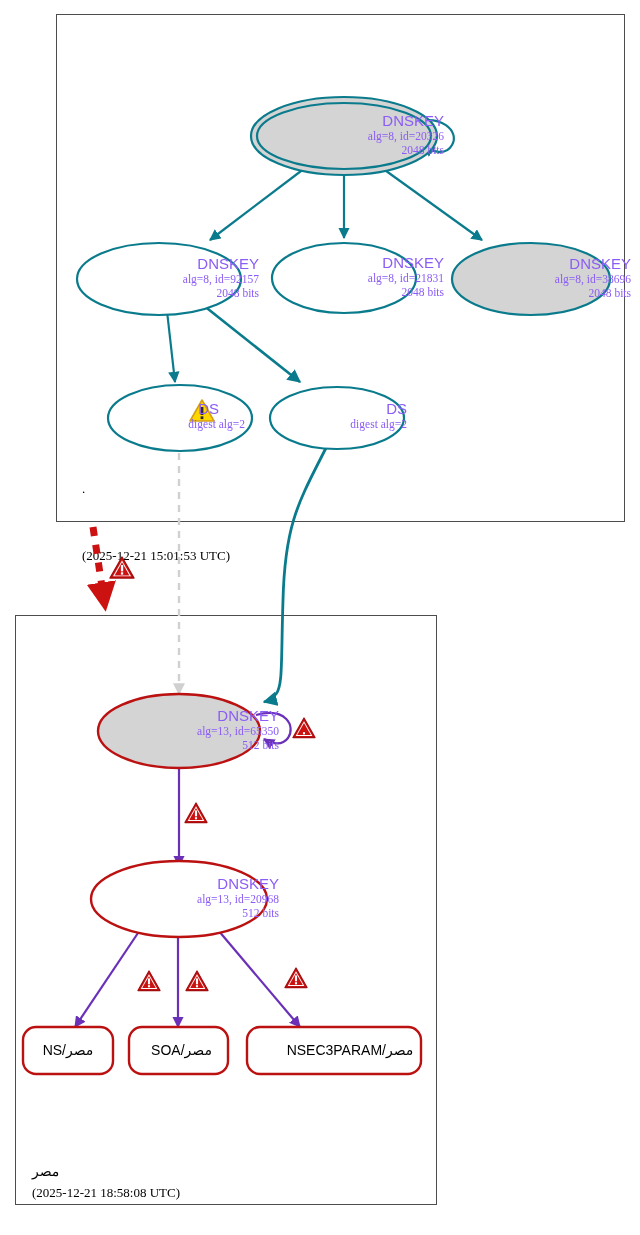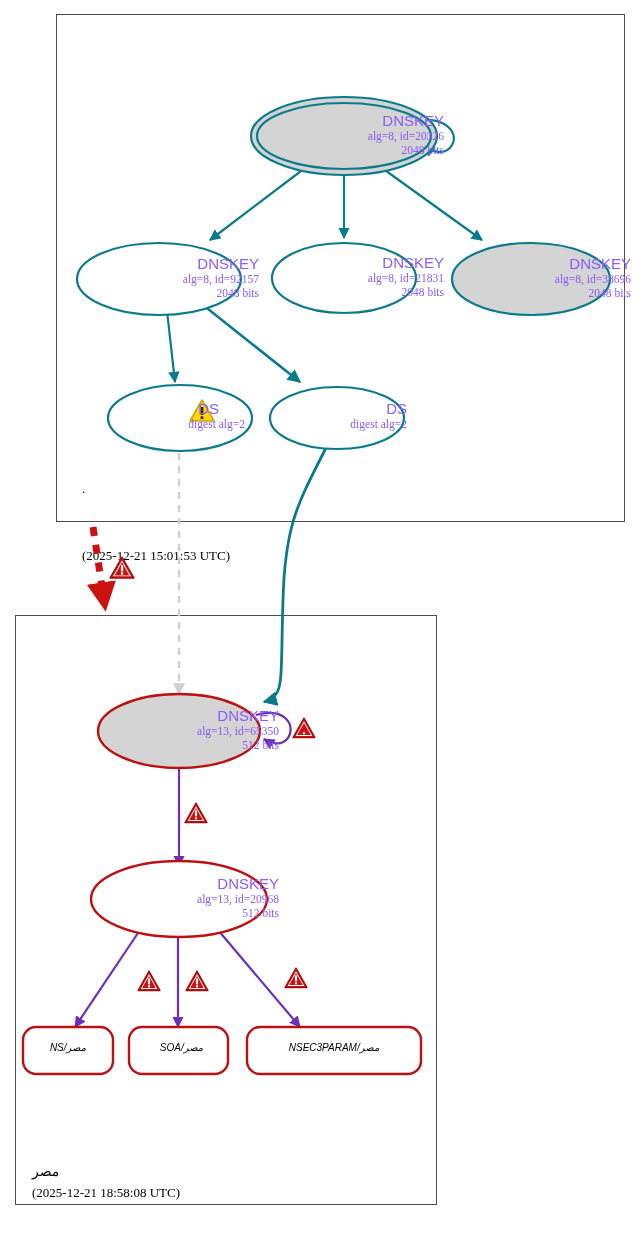--- a/index.html
+++ b/index.html
@@ -73,26 +73,25 @@
   }
   .nl-sub {
     font-family: Liberation Serif, serif;
     font-size: 11.5px;
     line-height: 14px;
   }
   .rr-label {
     position: absolute;
     text-align: center;
     font-family: "Liberation Sans", "DejaVu Sans", sans-serif;
-    font-size: 10px;
+    font-size: 14px;
     color: #000000;
     white-space: nowrap;
     direction: rtl;
     pointer-events: none;
-    font-style: italic;
   }
 </style>
 </head>
 <body>
 
 <div class="zone-box" id="zone-root-box"></div>
 <div class="zone-box" id="zone-child-box"></div>
 
 <div class="zone-label zone-name" id="zone-root-name">.</div>
 <div class="zone-label zone-time" id="zone-root-time">(2025-12-21 15:01:53 UTC)</div>
@@ -305,13 +304,13 @@
 </div>
 
 <div class="node-label" style="left:79px; top:875px; width:200px;">
   <div class="nl-title">DNSKEY</div>
   <div class="nl-sub">alg=13, id=20968</div>
   <div class="nl-sub">512 bits</div>
 </div>
 
 <div class="rr-label" style="left:23px; top:1042px; width:90px;">مصر/NS</div>
 <div class="rr-label" style="left:129px; top:1042px; width:105px;">مصر/SOA</div>
-<div class="rr-label" style="left:247px; top:1042px; width:174px;">مصر/NSEC3PARAM</div>
+<div class="rr-label" style="left:247px; top:1042px; width:174px;padding-left:16px;">مصر/NSEC3PARAM</div>
 
 </body></html>

